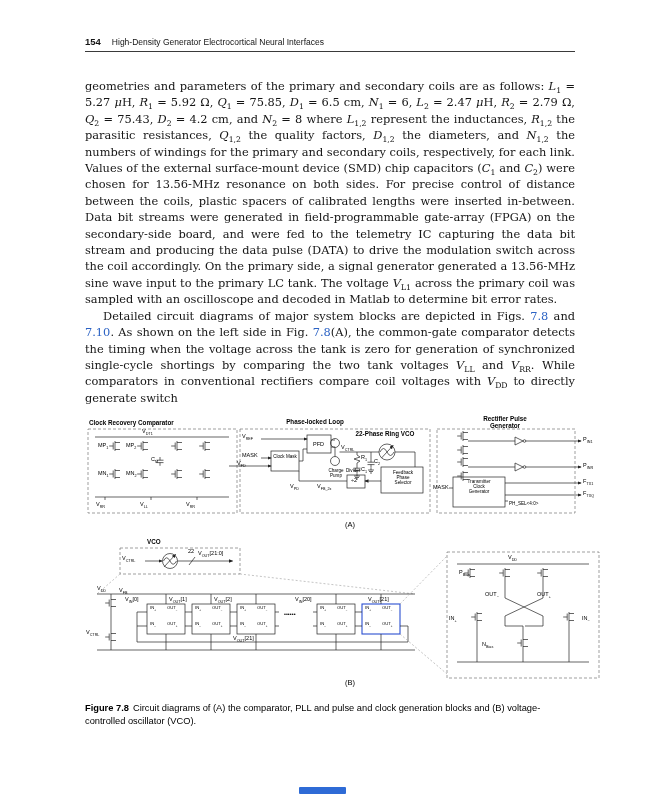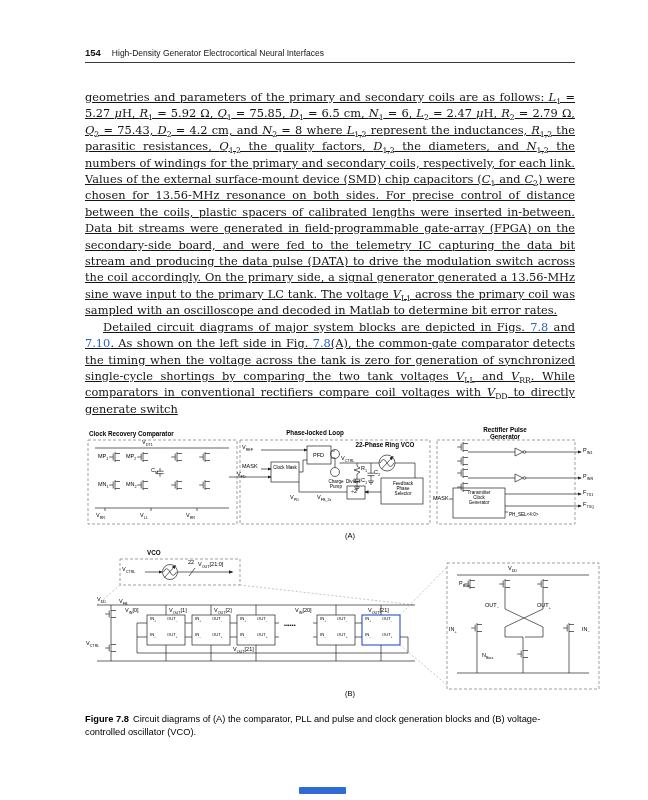--- a/index.html
+++ b/index.html
@@ -1,23 +1,23 @@
 <!DOCTYPE html>
 <html><head>
 <meta charset="utf-8">
 <style>
   *{margin:0;padding:0;box-sizing:border-box;}
   html,body{background:#e8e8e8;}
   body{width:648px;height:800px;position:relative;font-family:"DejaVu Serif",serif;color:#151515;}
-  .page{position:absolute;inset:0;background:#ffffff;padding:47px 33px 0 85px;overflow:hidden;}
+  .page{position:absolute;inset:0;background:#ffffff;padding:36px 33px 0 85px;overflow:hidden;}
   .running-head{font-family:"Liberation Sans",sans-serif;font-size:8.5px;display:flex;align-items:baseline;gap:11px;width:490px;}
   .pgnum{font-weight:bold;font-size:9.5px;}
   .headrule{width:490px;border-bottom:0.8px solid #3a3a3a;margin-top:4px;}
   .body-text{margin-top:26px;width:490px;font-size:11.4px;line-height:16.4px;text-align:justify;}
-  .para{margin:0;text-decoration:underline;}
+  .para{margin:0;}
   .para i{font-style:italic;}
   sub{font-size:68%;line-height:0;}
   .indent{text-indent:18px;}
   .xref{color:#2b62c4;text-decoration:none;cursor:pointer;}
   .fig{margin-top:11px;width:530px;position:relative;font-family:"Liberation Sans",sans-serif;}
   .panelA{position:relative;width:530px;height:118px;}
   .panelB{position:relative;width:530px;height:152px;margin-top:3px;}
   .panel-svg{position:absolute;left:0;top:0;pointer-events:none;}
   .fl{position:absolute;font-family:"Liberation Sans",sans-serif;font-size:5.5px;line-height:1.12;white-space:nowrap;color:#000;}
   .fl.b{font-weight:bold;font-size:6.3px;}

